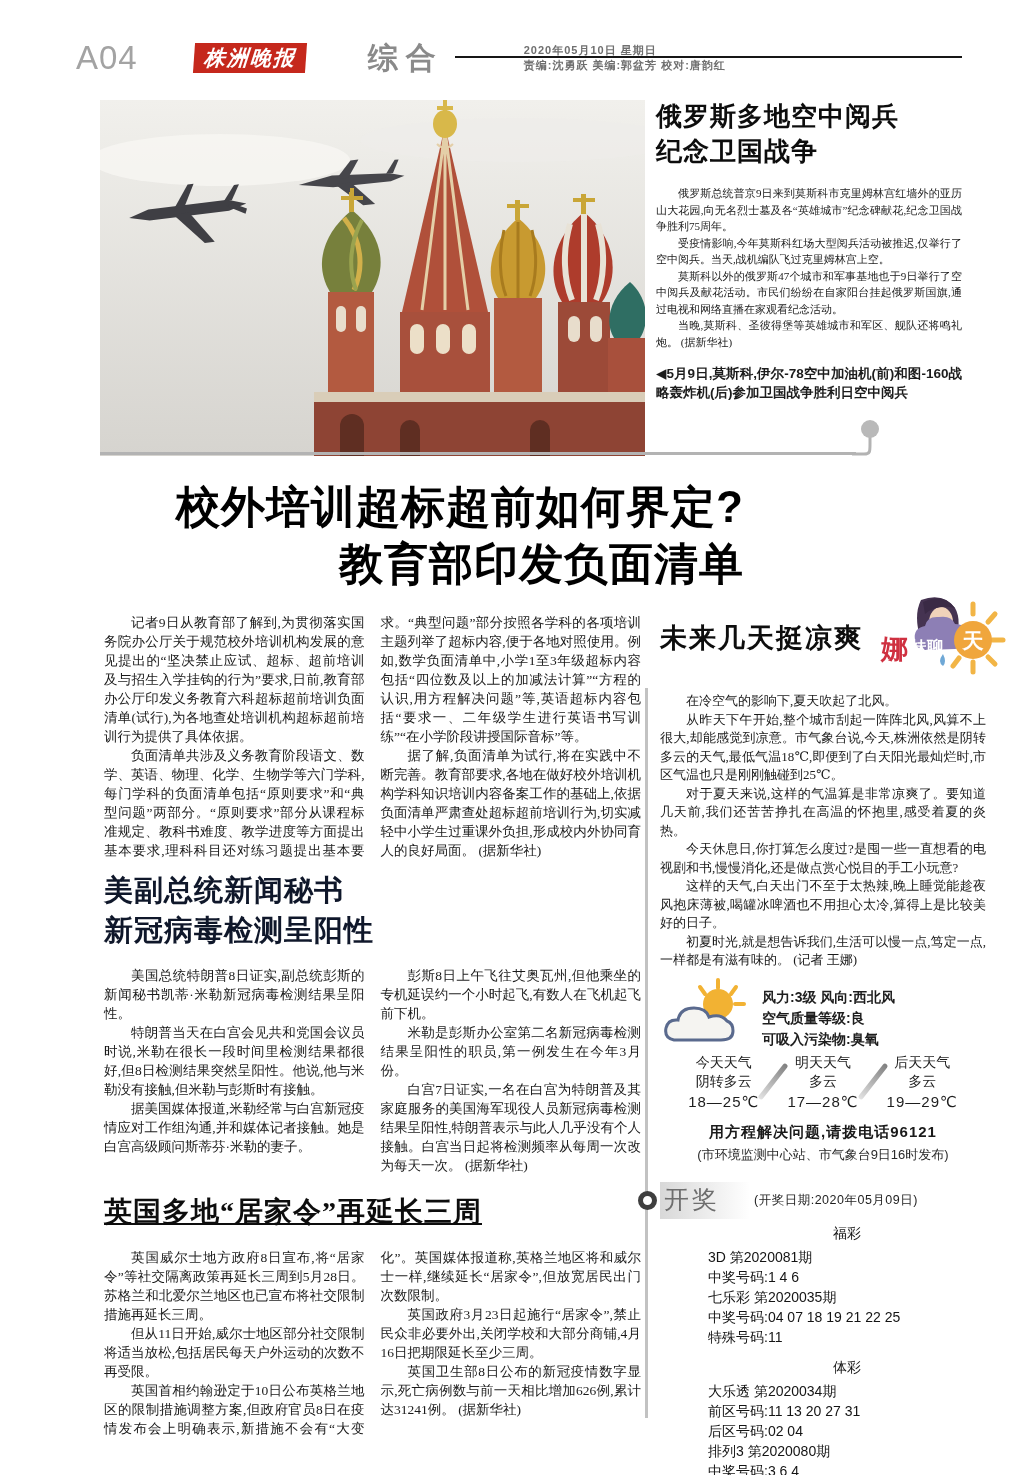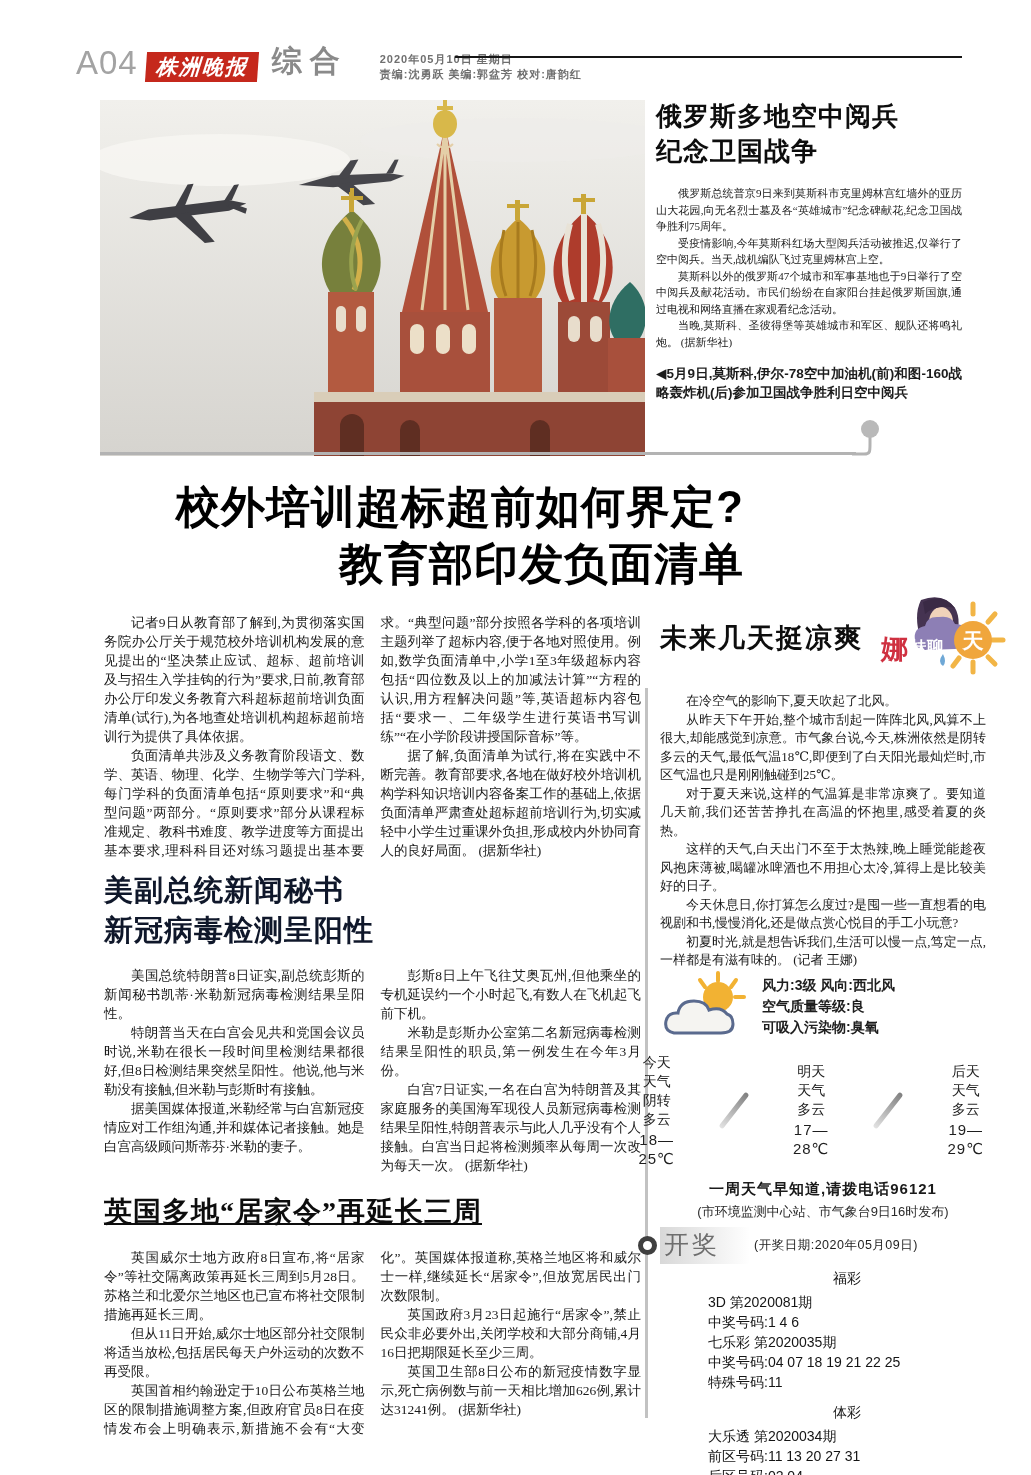--- a/index.html
+++ b/index.html
@@ -3,21 +3,21 @@
 <meta charset="utf-8">
 <style>
   html,body { margin:0; padding:0; background:#f3f3f3; }
   #page {
     position:relative; width:1031px; height:1475px; margin:0 auto;
     background:#ffffff; overflow:hidden;
     font-family:"Liberation Serif","DejaVu Serif",serif; color:#1a1a1a;
   }
 
   
-  .masthead { position:absolute; left:76px; top:34px; height:48px; display:flex; align-items:flex-end; }
+  .masthead { position:absolute; left:76px; top:34px; height:48px; display:flex; align-items:center;gap:48px; }
   .pagenum { font-family:"Liberation Sans","DejaVu Sans",sans-serif; font-size:33px; color:#a3a3a3; letter-spacing:1px; }
   .paperlogo {
     margin-left:8px; background:#c5281c; color:#fff; font-weight:bold; font-style:italic;
     font-size:21px; line-height:28px; padding:1px 10px; letter-spacing:2px; transform:skewX(-4deg);
   }
   .sectiontitle { margin-left:14px; font-family:"Liberation Sans","DejaVu Sans",sans-serif; font-weight:bold; font-size:30px; color:#8a8a8a; letter-spacing:8px; }
   .pubinfo { margin-left:32px; font-family:"Liberation Sans","DejaVu Sans",sans-serif; font-size:11px; line-height:15px; color:#6f6f6f; font-weight:bold; letter-spacing:1px; }
   .head-rule { position:absolute; left:455px; top:56px; width:507px; height:2px; background:#161616; }
 
   
@@ -47,23 +47,23 @@
 
   
   .right-vline { position:absolute; left:645px; top:688px; width:3px; height:730px; background:#c2c2c2; }
   .right-rail { position:absolute; left:638px; top:596px; width:348px; }
   .weather { padding-left:22px; min-height:580px; }
   .w-head { display:flex; align-items:flex-start; }
   .w-head h3 { margin:26px 0 0 0; font-size:27px; line-height:1.2; color:#0d0d0d; letter-spacing:2px; white-space:nowrap; }
   .w-logo { margin-left:2px; flex:none; }
   .w-body { margin-top:14px; font-size:13px; line-height:18.5px; }
   .w-body p { margin:0; text-indent:2em; text-align:justify; }
-  .w-info { display:flex; align-items:center; margin-top:1px; }
+  .w-info { display:flex; align-items:flex-end; margin-top:8px; }
   .w-lines { margin-left:10px; font-family:"Liberation Sans","DejaVu Sans",sans-serif; font-weight:bold; font-size:14px; line-height:21px; color:#1e1e1e; }
-  .w-forecast { display:flex; align-items:center; justify-content:flex-end; margin-top:10px; padding:0 2px;gap:45px; }
+  .w-forecast { display:flex; align-items:center; justify-content:center; margin-top:3px; padding:0 2px; }
   .fc { text-align:center; font-family:"Liberation Sans","DejaVu Sans",sans-serif; color:#1e1e1e; font-size:14px; line-height:19px; }
   .fc .temp { font-size:15px; letter-spacing:1px; margin-top:1px; }
   .slash { width:44px; height:5px; border-radius:3px; background:linear-gradient(90deg,#e3e3e3,#7f7f7f); transform:rotate(-52deg); flex:none; margin:0 -8px; }
   .w-hotline { margin-top:12px; text-align:center; font-family:"Liberation Sans","DejaVu Sans",sans-serif; font-weight:bold; font-size:15px; color:#1a1a1a; letter-spacing:1px; }
   .w-release { margin-top:4px; text-align:center; font-family:"Liberation Sans","DejaVu Sans",sans-serif; font-size:13px; color:#2a2a2a; }
 
   
   .lottery { margin-top:6px; }
   .lot-head { display:flex; align-items:center; }
   .lot-bullet { flex:none; width:9px; height:9px; border:5px solid #3f3f3f; border-radius:50%; background:#fff; margin-right:3px; }
@@ -250,22 +250,22 @@
           <circle cx="108" cy="44" r="19" fill="#f0a63c"></circle>
           <text x="108" y="52" text-anchor="middle" font-size="21" font-weight="bold" fill="#ffffff" font-family="Liberation Sans, sans-serif">天</text>
           <text x="16" y="62" font-size="27" font-weight="bold" fill="#cf3040" font-family="Liberation Serif, serif">娜</text>
           <text x="46" y="56" font-size="16" font-weight="bold" fill="#ffffff" font-family="Liberation Sans, sans-serif">妹聊</text>
         </svg>
       </div>
       <div class="w-body">
         <p>在冷空气的影响下,夏天吹起了北风。</p>
         <p>从昨天下午开始,整个城市刮起一阵阵北风,风算不上很大,却能感觉到凉意。市气象台说,今天,株洲依然是阴转多云的天气,最低气温18℃,即便到了白天阳光最灿烂时,市区气温也只是刚刚触碰到25℃。</p>
         <p>对于夏天来说,这样的气温算是非常凉爽了。要知道几天前,我们还苦苦挣扎在高温的怀抱里,感受着夏的炎热。</p>
+        <p>今天休息日,你打算怎么度过?是囤一些一直想看的电视剧和书,慢慢消化,还是做点赏心悦目的手工小玩意?</p>
         <p>这样的天气,白天出门不至于太热辣,晚上睡觉能趁夜风抱床薄被,喝罐冰啤酒也不用担心太冷,算得上是比较美好的日子。</p>
-        <p>今天休息日,你打算怎么度过?是囤一些一直想看的电视剧和书,慢慢消化,还是做点赏心悦目的手工小玩意?</p>
         <p>初夏时光,就是想告诉我们,生活可以慢一点,笃定一点,一样都是有滋有味的。  (记者 王娜)</p>
       </div>
       <div class="w-info">
         <svg width="92" height="72" viewBox="0 0 92 72">
           <g stroke="#f2b233" stroke-width="4" stroke-linecap="round">
             <line x1="58" y1="2" x2="58" y2="10"></line>
               <line x1="76" y1="9" x2="71" y2="16"></line>
             <line x1="84" y1="26" x2="75" y2="26"></line>
               <line x1="40" y1="9" x2="45" y2="16"></line>
           </g>
@@ -290,21 +290,21 @@
           <div>多云</div>
           <div class="temp">17—28℃</div>
         </div>
         <div class="slash"></div>
         <div class="fc">
           <div>后天天气</div>
           <div>多云</div>
           <div class="temp">19—29℃</div>
         </div>
       </div>
-      <div class="w-hotline">一周天气早知道,请拨电话96121</div>
+      <div class="w-hotline">用方程解决问题,请拨电话96121</div>
       <div class="w-release">(市环境监测中心站、市气象台9日16时发布)</div>
     </div>
 
     <div class="lottery">
       <div class="lot-head">
         <span class="lot-bullet"></span>
         <span class="lot-label">开奖</span>
         <span class="lot-date">(开奖日期:2020年05月09日)</span>
       </div>
       <div class="lot-body">

